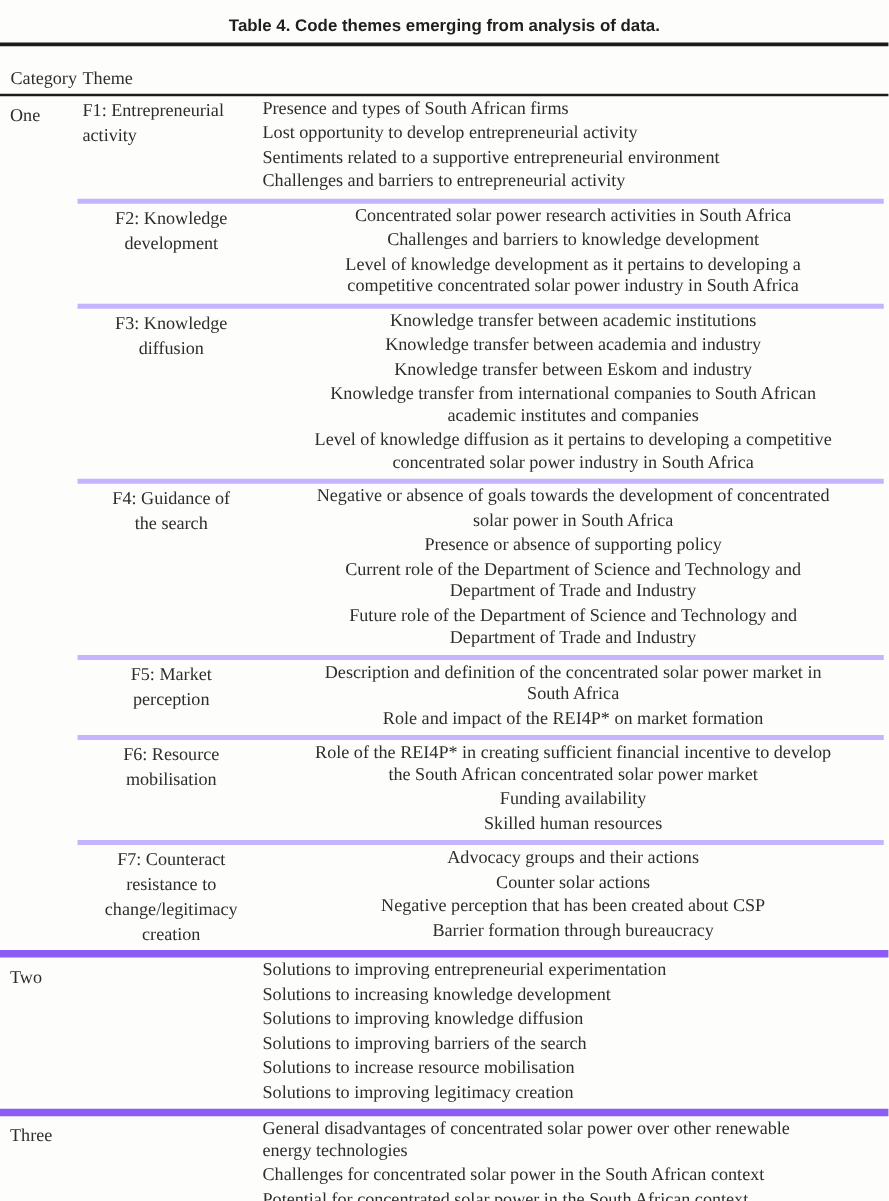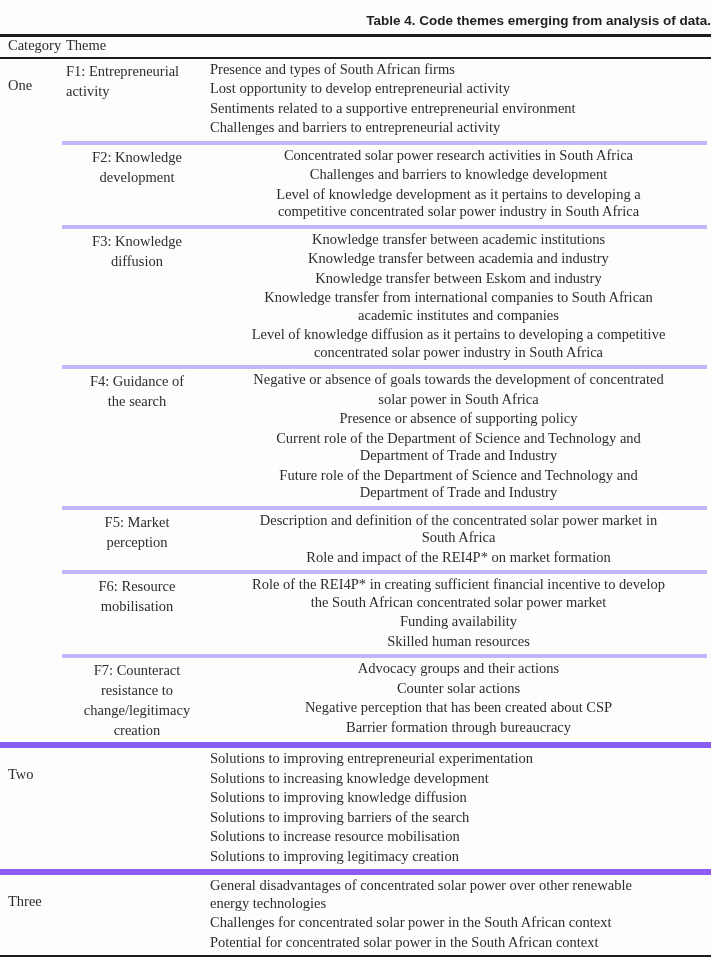--- a/index.html
+++ b/index.html
@@ -5,41 +5,42 @@
   html,body { margin:0; padding:0; background:#ffffff; }
   .page {
     width:711px; height:961px; box-sizing:border-box;
     background:#fdfdfc;
     font-family:"Liberation Serif", serif;
     color:#2d2d2d;
     font-size:14.5px;
     overflow:hidden;
   }
   .title {
-    text-align:right;
+    text-align:center;
     font-family:"Liberation Sans", sans-serif;
     font-weight:bold;
     font-size:13.5px;
     color:#1f1f1f;
     padding:13px 0 6px 0;
   }
   .rule-thick { border-top:3px solid #1c1c1c; }
   .header-row {
     display:flex;
-    padding:0 0 2px 0;
+    padding:18px 0 2px 0;
     border-bottom:2px solid #1c1c1c;
     line-height:17.5px;
+    text-align:center;
   }
   .header-cat { width:62px; box-sizing:border-box; padding-left:8px; flex-shrink:0; }
   .header-theme { padding-left:4px; }
   .cat-section { display:flex; }
   .cat-section + .cat-section { border-top:6px solid #8b5cf6; }
   .cat-label {
     width:62px; box-sizing:border-box; flex-shrink:0;
-    padding:18px 0 0 8px; line-height:17.5px;
+    padding:8px 0 0 8px; line-height:17.5px;
   }
   .groups { flex:1; display:flex; flex-direction:column; }
   .group { display:flex; padding:2px 0 2px 0; margin-right:4px; }
   .group + .group { border-top:4px solid #c4b5fd;text-align:center; }
   .theme-cell {
     width:146px; box-sizing:border-box; flex-shrink:0;
     padding-left:4px; line-height:20px;
     white-space:pre-line;
   }
   .items { flex:1; padding-left:2px; }

